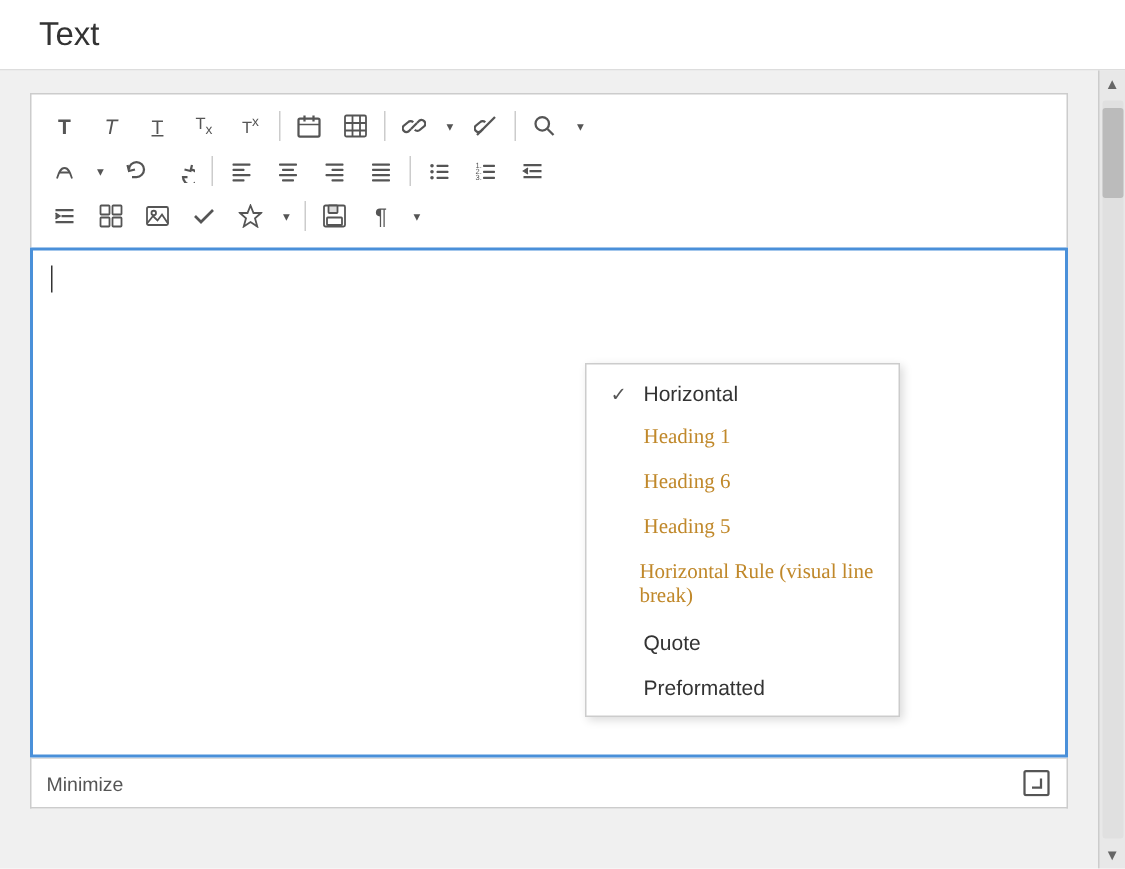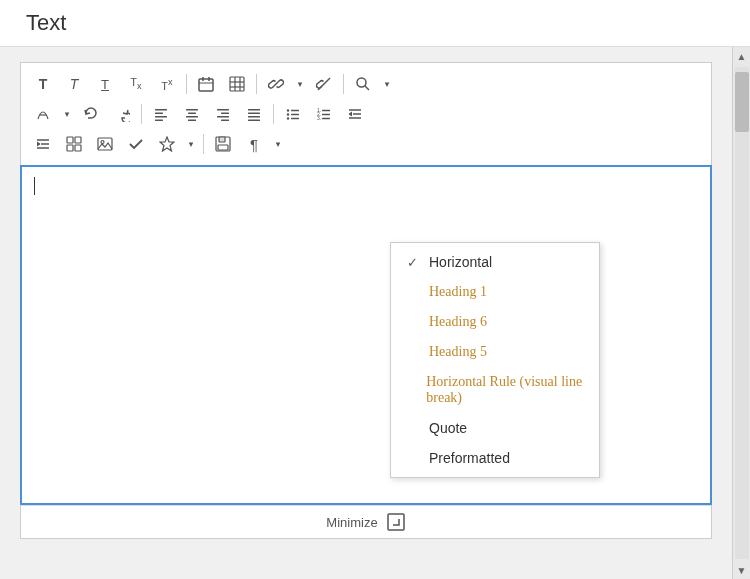--- a/index.html
+++ b/index.html
@@ -102,21 +102,21 @@
     @keyframes blink {
       50% { opacity: 0; }
     }
 
     .editor-footer {
       background: #fff;
       border: 1px solid #ccc;
       border-top: 1px solid #ddd;
       padding: 6px 10px;
       display: flex;
-      justify-content: center;
+      justify-content: space-between;
       align-items: center;
       gap: 8px;
     }
 
     .minimize-btn {
       background: none;
       border: none;
       cursor: pointer;
       color: #555;
       font-size: 13px;

